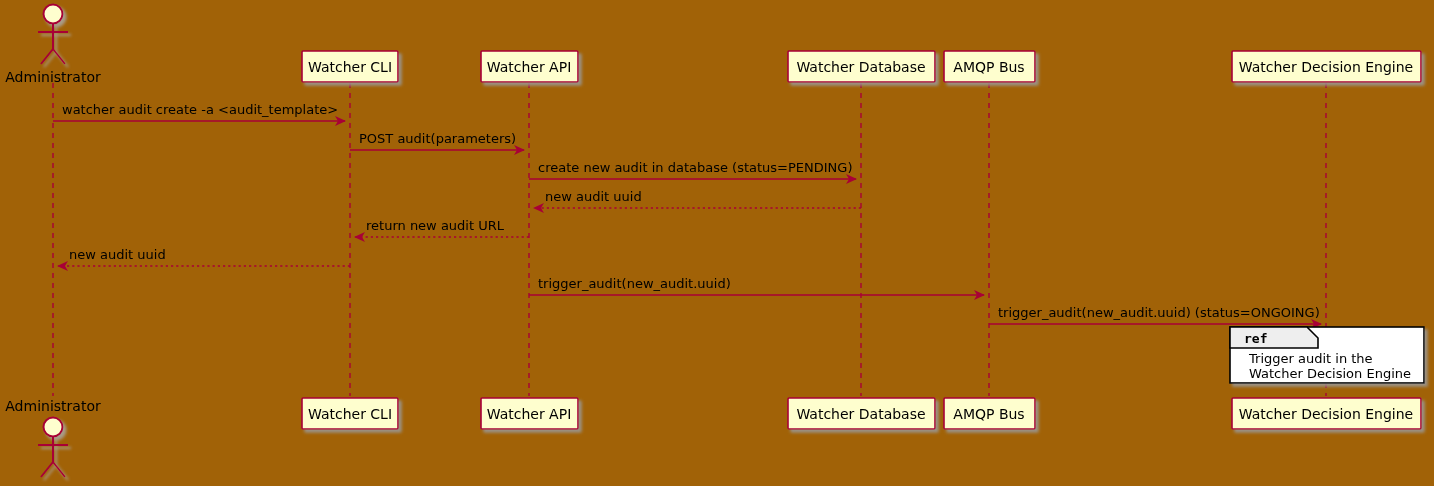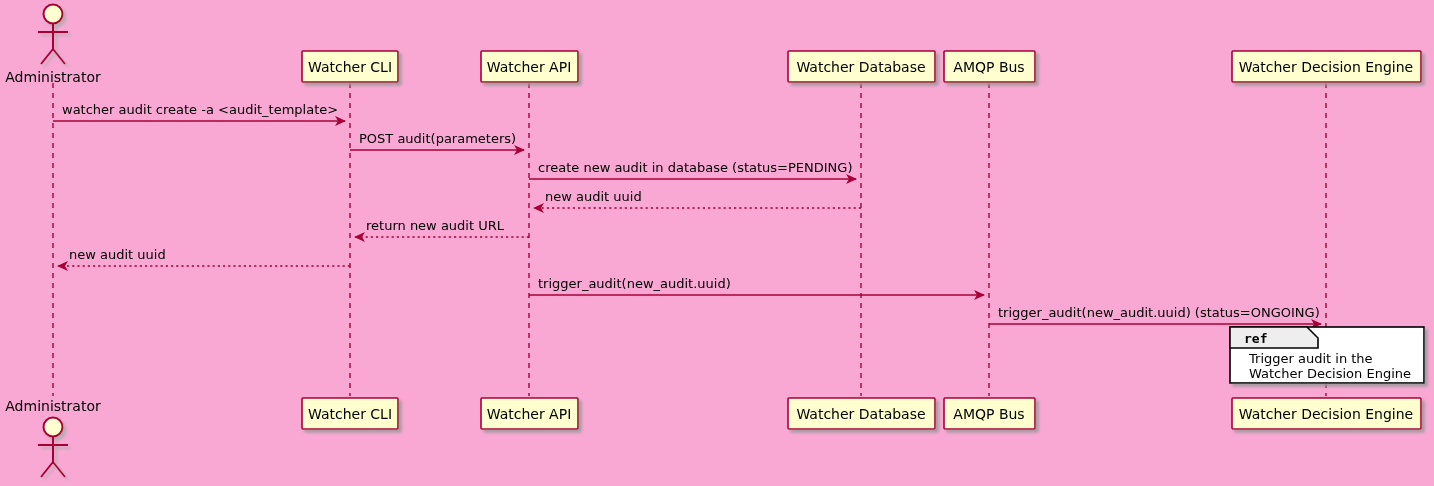--- a/index.html
+++ b/index.html
@@ -8,21 +8,21 @@
     background: #FFFFFF;
   }
   body {
     font-family: "DejaVu Sans", sans-serif;
   }
   #diagram-root {
     position: relative;
     width: 1434px;
     height: 486px;
     overflow: hidden;
-    background: #f9a8d4;
+    background: #a16207;
   }
   svg.layer {
     position: absolute;
     left: 0;
     top: 0;
     width: 1434px;
     height: 486px;
   }
   .msg-label {
     font-family: "DejaVu Sans", sans-serif;

